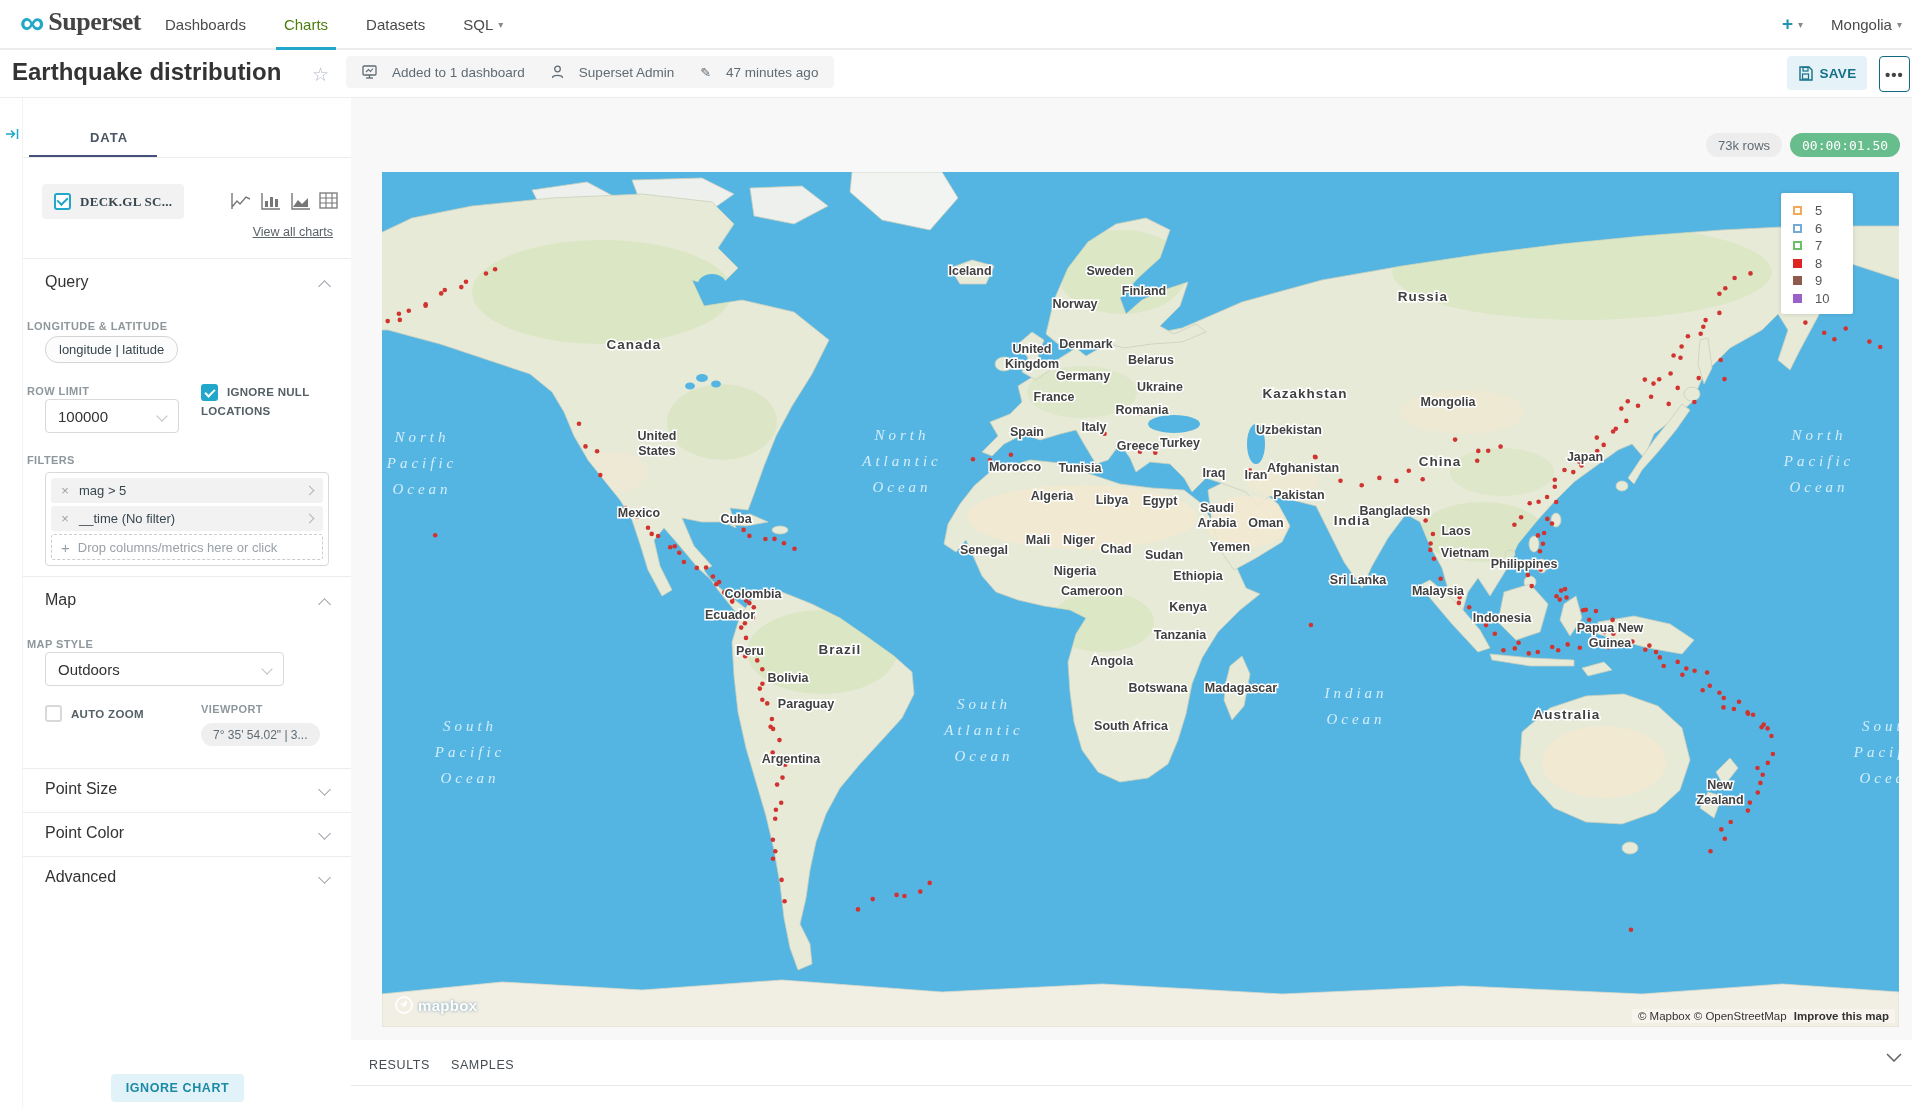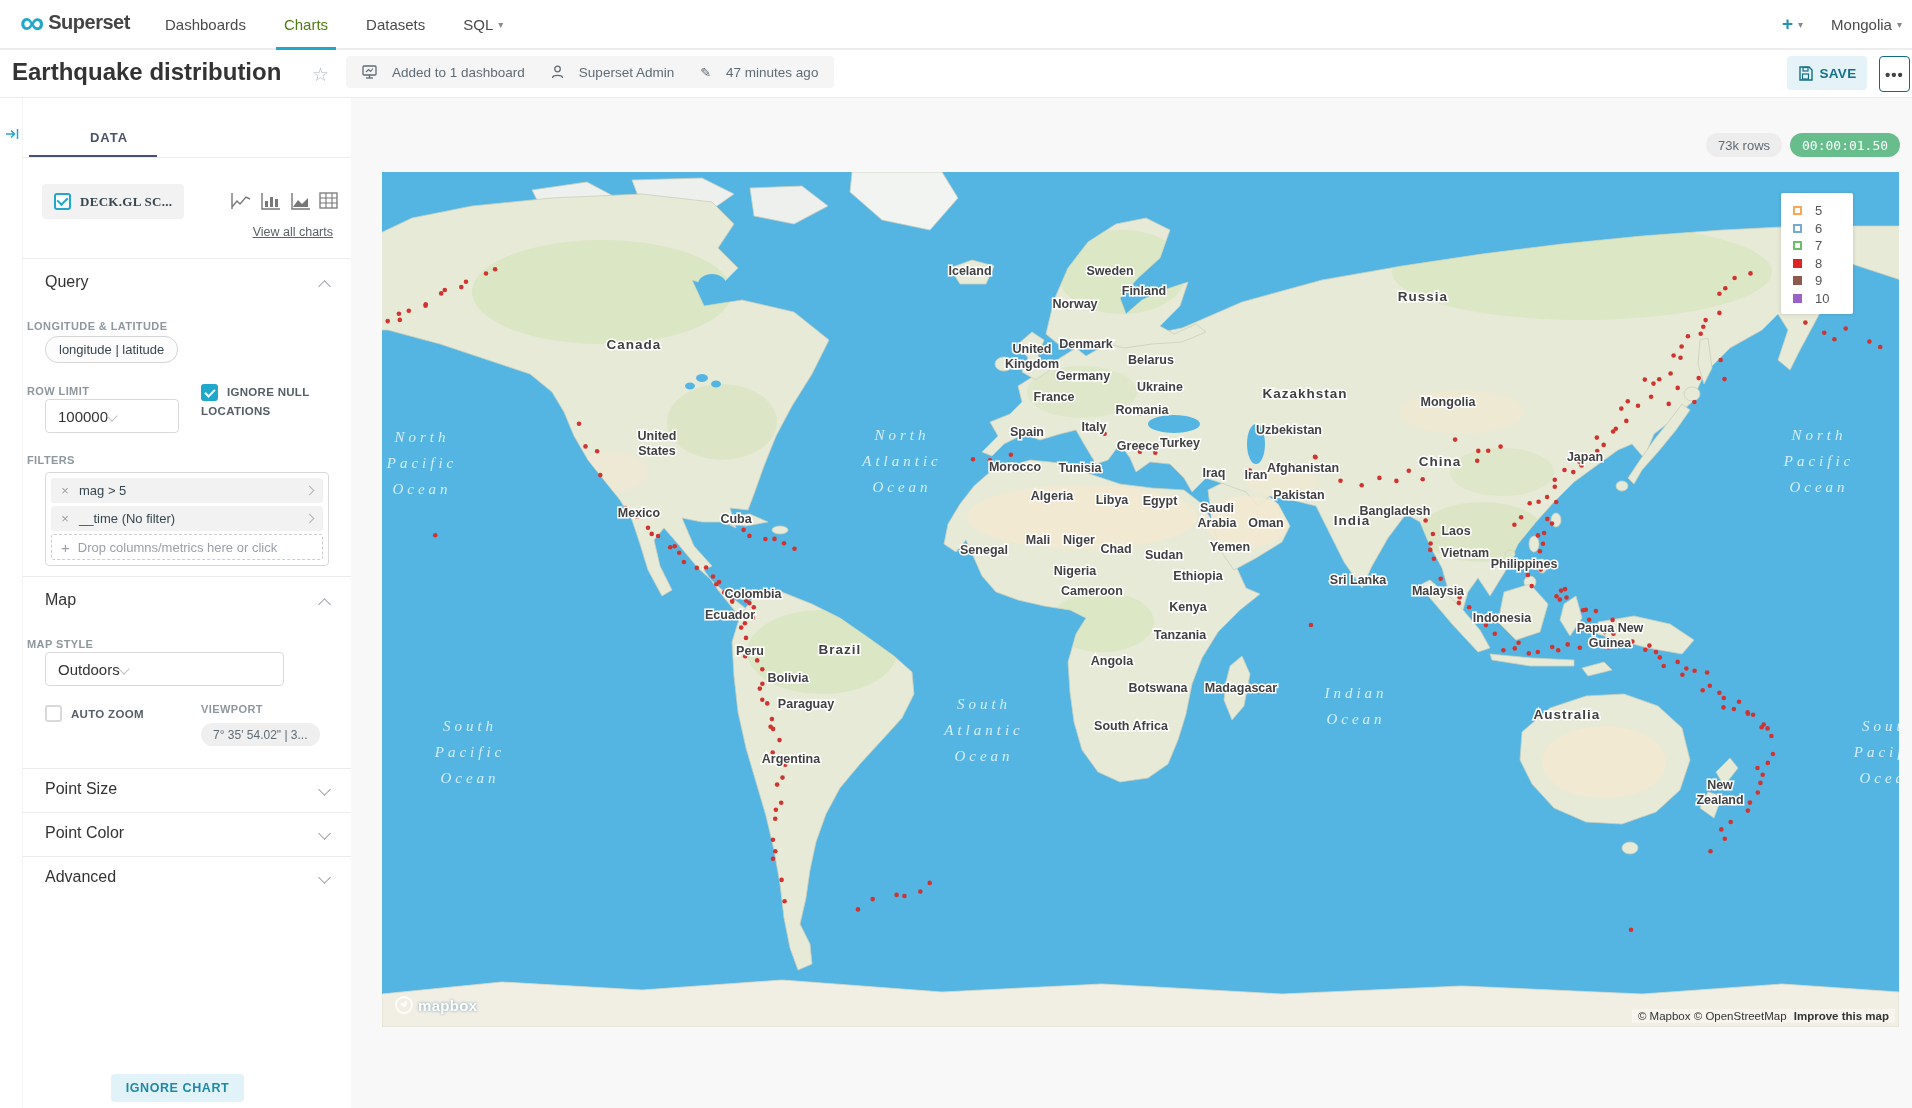--- a/index.html
+++ b/index.html
@@ -1,21 +1,21 @@
 <!DOCTYPE html>
 <html><head>
 <meta charset="utf-8">
 <style>
   html,body{margin:0;padding:0;background:#fff;font-family:"Liberation Sans","DejaVu Sans",sans-serif;}
   #app{position:relative;width:1912px;height:1108px;overflow:hidden;background:#fff;}
   
   #navbar{position:absolute;left:0;top:0;width:1912px;height:48px;background:#fff;border-bottom:2px solid #ececec;z-index:30;}
   #brand{position:absolute;left:20px;top:7px;display:flex;align-items:center;cursor:pointer;}
   #brand .logo-glyph{font-size:34px;font-weight:bold;color:#20a7c9;line-height:30px;margin-right:6px;letter-spacing:-2px;}
-  #brand .brand-text{font-size:20px;font-weight:bold;color:#444;letter-spacing:-0.5px;}
+  #brand .brand-text{font-size:26px;font-weight:bold;color:#444;letter-spacing:-0.5px;font-family:Liberation Serif, serif;}
   #nav-items{position:absolute;left:165px;top:0;height:48px;display:flex;gap:38px;align-items:stretch;}
   .nav-item{position:relative;display:flex;align-items:center;font-size:15px;color:#4a4a4a;cursor:pointer;}
   .nav-item.active{color:#4d7c0f;text-align:right;}
   .nav-item.active::after{content:'';position:absolute;left:-8px;right:-8px;bottom:-2px;height:3px;background:#20a7c9;}
   .nav-caret{font-size:10px;color:#8a8a8a;margin-left:5px;}
   #nav-right{position:absolute;right:10px;top:0;height:48px;display:flex;align-items:center;gap:28px;}
   #plus-btn{color:#2492b3;font-size:19px;font-weight:bold;cursor:pointer;display:flex;align-items:center;}
   #settings-menu{font-size:15px;color:#4a4a4a;cursor:pointer;display:flex;align-items:center;}
   
   #chart-header{position:absolute;left:0;top:50px;width:1912px;height:47px;background:#fff;border-bottom:1px solid #ececec;z-index:25;}
@@ -44,21 +44,21 @@
   .viz-icons{position:absolute;top:95px;display:flex;align-items:center;color:#666;}
   #view-all{position:absolute;right:18px;top:128px;font-size:12.5px;color:#5a6268;text-decoration:underline;cursor:pointer;}
   .sb-divider{position:absolute;left:0;width:328px;height:1px;background:#ececec;}
   .section-title{position:absolute;left:22px;font-size:16px;color:#333;}
   .chev{width:8px;height:8px;border-right:1.7px solid #9aa0a6;border-bottom:1.7px solid #9aa0a6;display:inline-block;}
   .chev.up{transform:rotate(-135deg);}
   .chev.down{transform:rotate(45deg);}
   .sec-chev{position:absolute;right:22px;}
   .field-label{position:absolute;left:4px;font-size:11px;color:#8e979c;letter-spacing:0.4px;font-weight:bold;}
   #lonlat-pill{position:absolute;left:22px;top:239px;height:25px;border:1px solid #d5d5d5;border-radius:13px;background:#fcfcfc;display:flex;align-items:center;padding:0 13px;font-size:13px;color:#37474f;cursor:pointer;}
-  .select-box{position:absolute;left:22px;height:34px;border:1px solid #d9d9d9;border-radius:4px;background:#fff;display:flex;align-items:center;padding:0 12px;font-size:15px;color:#333;cursor:pointer;box-sizing:border-box;}
+  .select-box{position:absolute;left:22px;height:34px;border:1px solid #d9d9d9;border-radius:4px;background:#fff;display:flex;align-items:center;justify-content:space-between;padding:0 12px;font-size:15px;color:#333;cursor:pointer;box-sizing:border-box;}
   .select-box .chev{width:7px;height:7px;border-color:#c2c2c2;}
   #ignore-null-cb{position:absolute;left:178px;top:287px;}
   #ignore-null-l1{position:absolute;left:204px;top:289px;font-size:11.5px;font-weight:bold;color:#546066;letter-spacing:0.3px;}
   #ignore-null-l2{position:absolute;left:178px;top:308px;font-size:11.5px;font-weight:bold;color:#546066;letter-spacing:0.3px;}
   #filters-box{position:absolute;left:22px;top:375px;width:284px;border:1px solid #d9d9d9;border-radius:4px;background:#fff;padding:5px;box-sizing:border-box;}
   .filter-chip{position:relative;height:25px;background:#f2f2f2;border-radius:3px;display:flex;align-items:center;margin-bottom:3px;cursor:pointer;}
   .filter-chip .x{width:28px;text-align:center;color:#9aa0a6;font-size:13px;}
   .filter-chip .ftext{font-size:13px;color:#37474f;}
   .filter-chip .chev{position:absolute;right:10px;width:6px;height:6px;transform:rotate(-45deg);border-color:#b3b3b3;}
   #drop-zone{height:24px;border:1.5px dashed #ccc;border-radius:3px;display:flex;align-items:center;gap:8px;padding:0 9px;color:#9aa0a6;font-size:13px;cursor:pointer;}
@@ -721,15 +721,25 @@
         <span class="word">mapbox</span>
       </div>
 
       <div id="attribution">
         <span>© Mapbox</span>
         <span>© OpenStreetMap</span>
         <b>Improve this map</b>
       </div>
     </div>
 
+    <div id="results-panel">
+      <span class="bottom-tab" style="left:18px;">RESULTS</span>
+      <span class="bottom-tab" style="left:100px;">SAMPLES</span>
+      <div id="results-divider"></div>
+      <span id="panel-chevron">
+        <svg width="16" height="9" viewBox="0 0 16 9">
+            <polyline points="1,1 8,8 15,1" fill="none" stroke="#666" stroke-width="1.6"></polyline>
+          </svg>
+      </span>
+    </div>
   </div>
 
 </div>
 
 </body></html>

